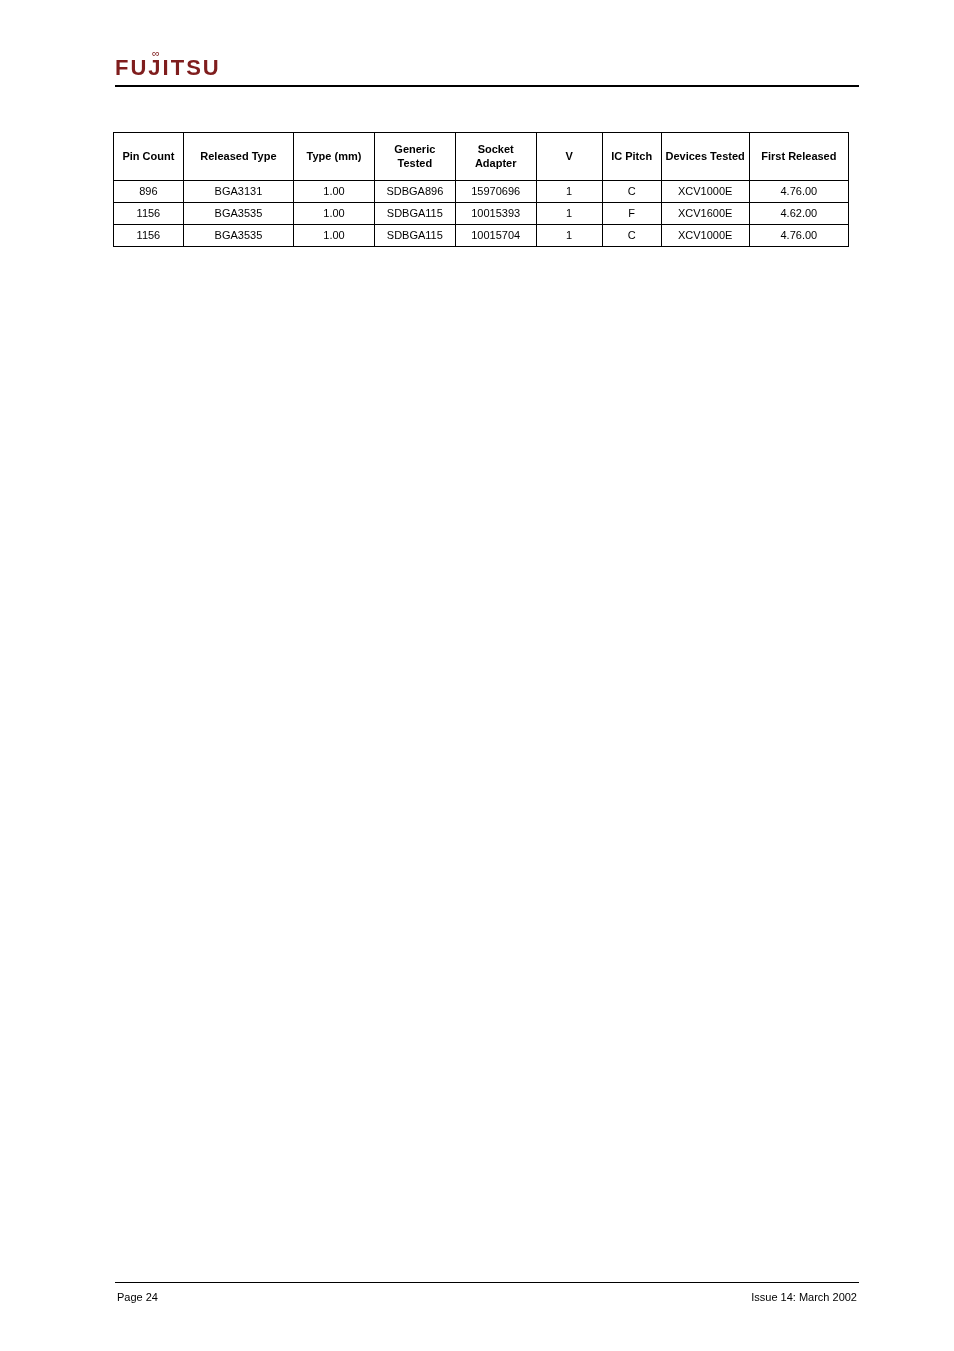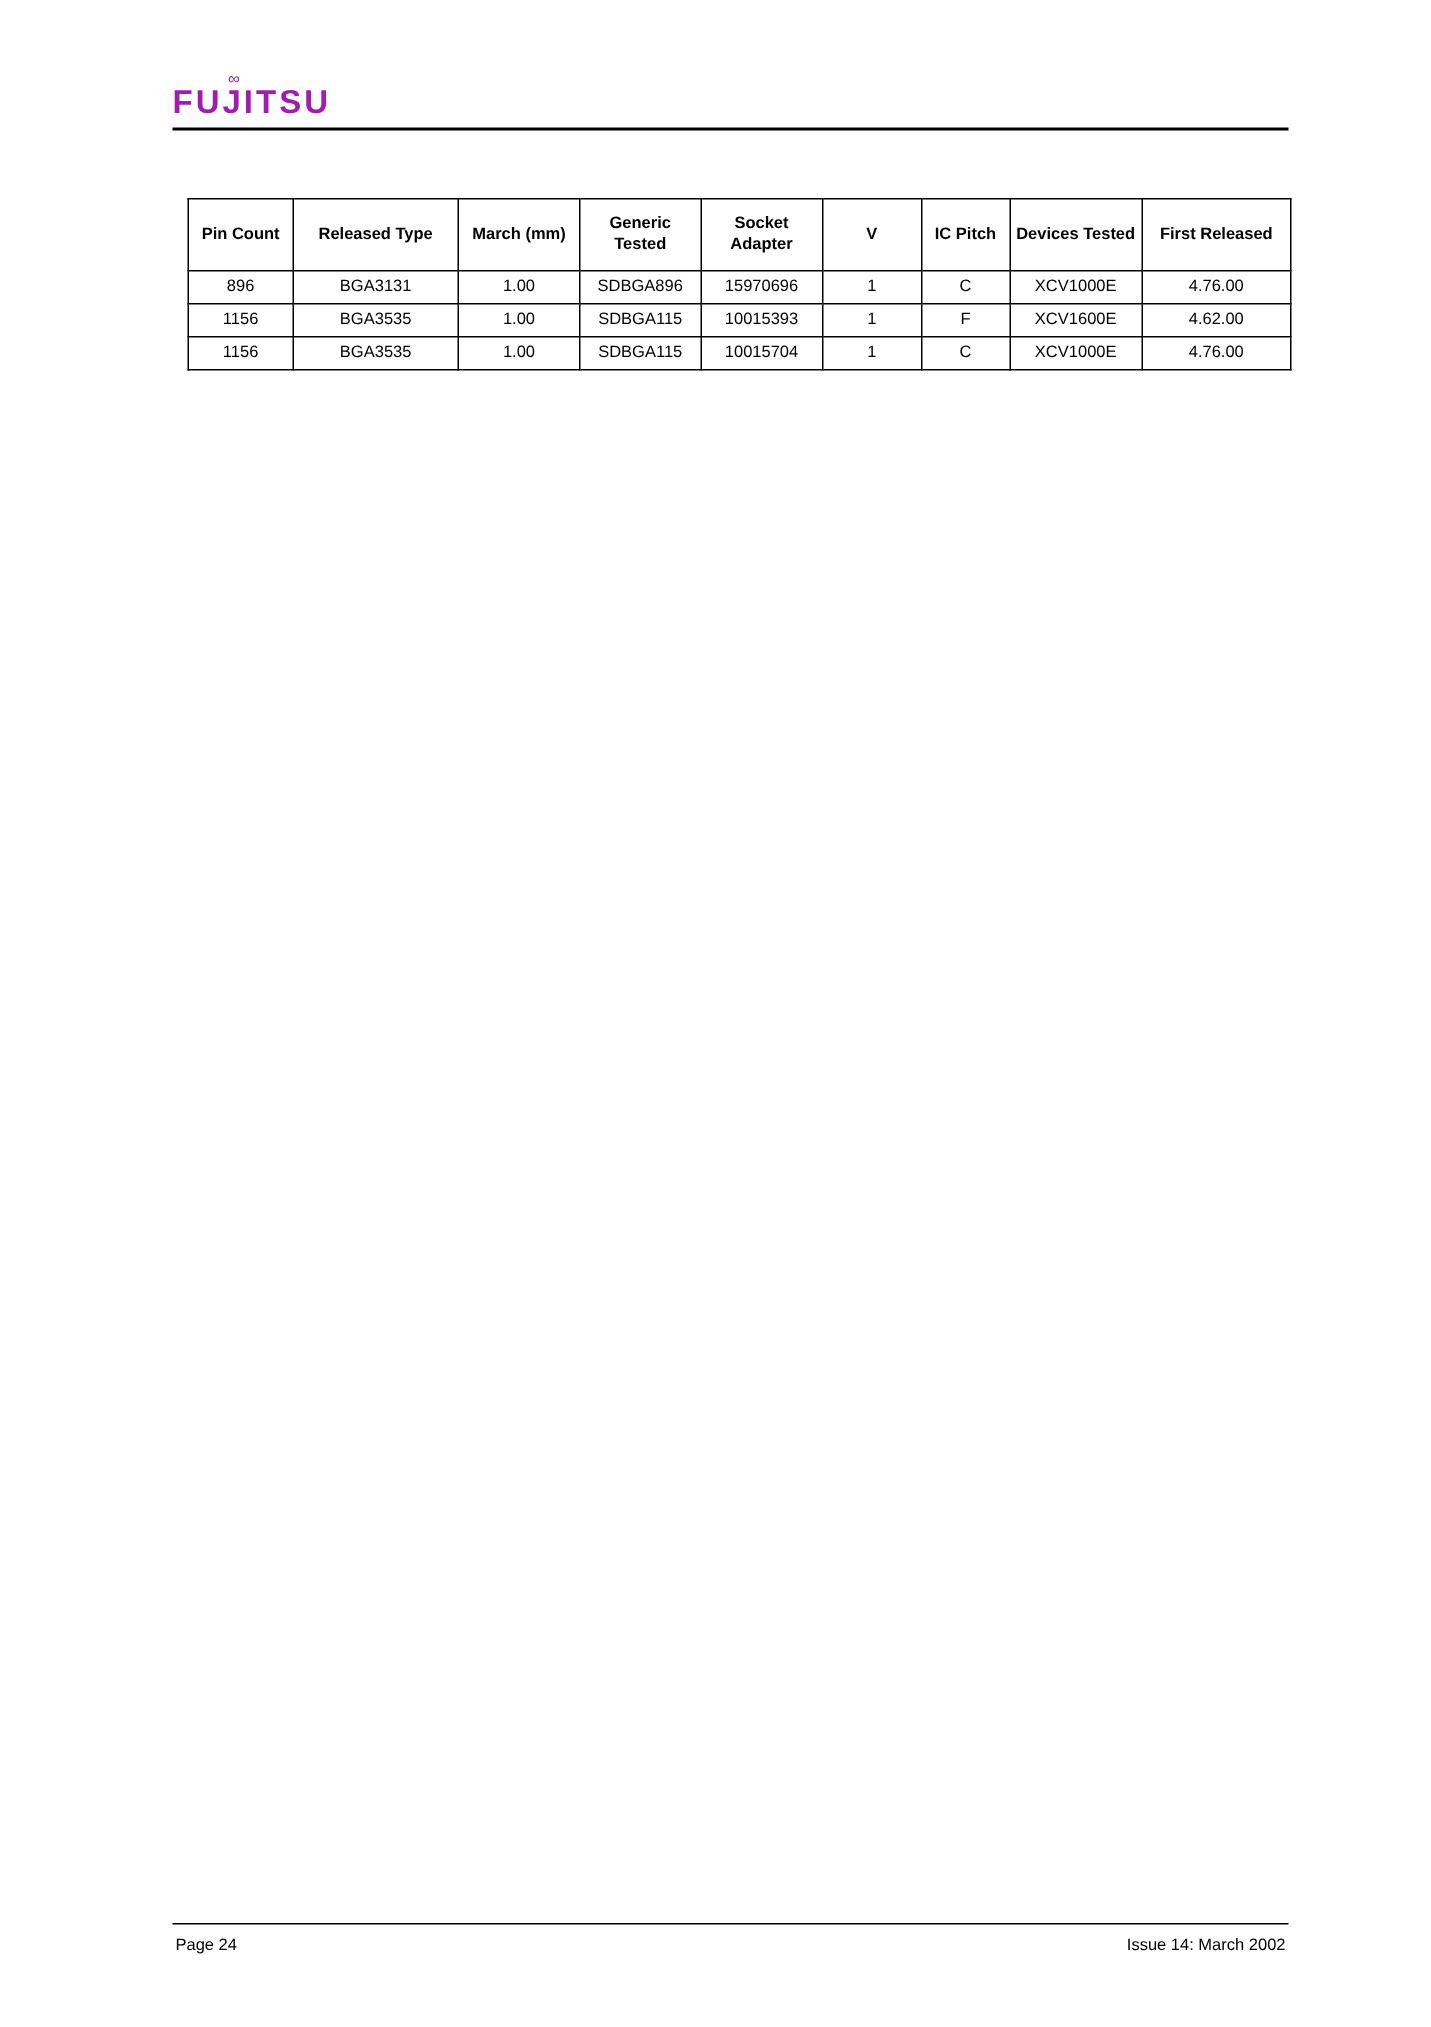--- a/index.html
+++ b/index.html
@@ -26,21 +26,21 @@
       margin-left: 20px;
       margin-right: 0;
     }
     .logo {
       font-family: "Arial Black", Arial, sans-serif;
       font-weight: 900;
       font-size: 22px;
       letter-spacing: 2px;
       position: relative;
       display: inline-block;
-      color: #a21caf;
+      color: #7f1d1d;
     }
     .infinity {
       display: inline-block;
       font-size: 11px;
       vertical-align: text-top;
       font-weight: 400;
       letter-spacing: -1px;
       position: relative;
       top: -4px;
     }
@@ -51,21 +51,20 @@
     }
     .tt {
       margin-top: 45px;
       margin-left: 18px;
       margin-right: 10px;
     }
     table.spec {
       border-collapse: collapse;
       width: 100%;
       table-layout: fixed;
-      margin-left: 12px;
     }
     table.spec th, table.spec td {
       border: 1.3px solid #000;
       font-size: 11px;
       text-align: center;
       vertical-align: middle;
       padding: 2px 2px;
       line-height: 1.25;
     }
     table.spec thead th {
@@ -125,21 +124,21 @@
           <col class="c5">
           <col class="c6">
           <col class="c7">
           <col class="c8">
           <col class="c9">
       </colgroup>
       <thead>
         <tr>
           <th>Pin Count</th>
           <th>Released Type</th>
-          <th>March (mm)</th>
+          <th>Type (mm)</th>
           <th>Generic Tested</th>
           <th>Socket Adapter</th>
           <th>V</th>
           <th>IC Pitch</th>
           <th>Devices Tested</th>
           <th>First Released</th>
         </tr>
       </thead>
       <tbody>
 

